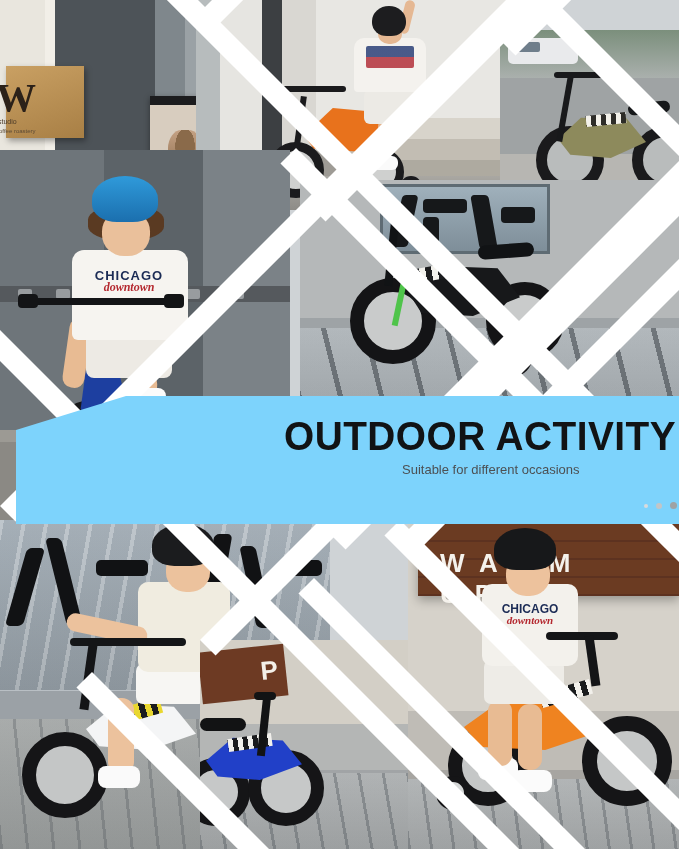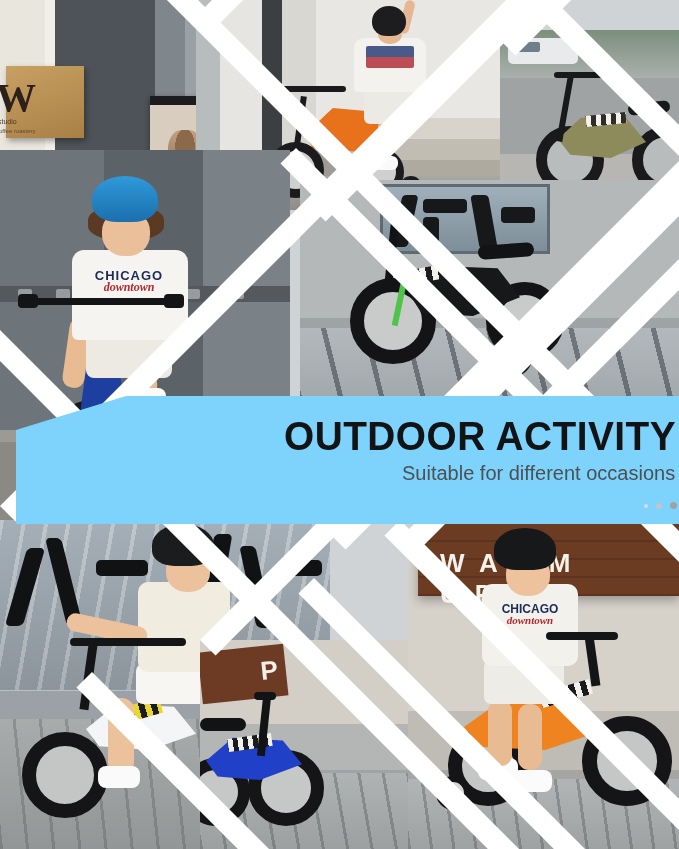--- a/index.html
+++ b/index.html
@@ -276,21 +276,21 @@
   }
   .title {
     position:absolute; left:268px; top:18px;
     font-size:40px; font-weight:700; letter-spacing:.5px;
     color:#111315; white-space:nowrap;
     font-family:"Liberation Sans Narrow","Liberation Sans", sans-serif;
     transform:scaleX(.97); transform-origin:left center;
   }
   .subtitle {
     position:absolute; left:386px; top:66px;
-    font-size:20px; font-weight:300; color:#4c5053; white-space:nowrap;
+    font-size:13px; font-weight:300; color:#4c5053; white-space:nowrap;
   }
   .dots { position:absolute; right:18px; top:106px; display:flex; gap:8px; align-items:center; }
   .dot { border-radius:50%; background:#b9bcbe; }
   .dot.d1 { width:4px; height:4px; background:#d9dbdc; }
   .dot.d2 { width:6px; height:6px; background:#c2c5c7; }
   .dot.d3 { width:7px; height:7px; background:#9fa3a5; }
 </style>
 </head>
 <body>
 

